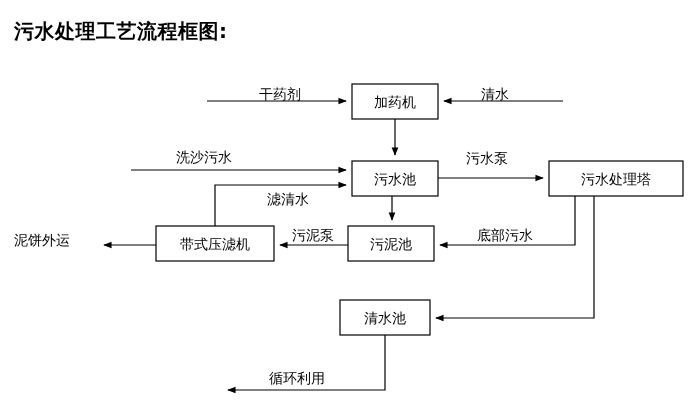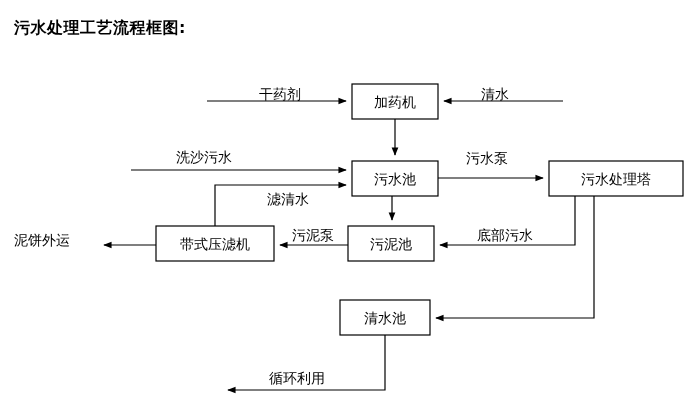--- a/index.html
+++ b/index.html
@@ -18,21 +18,21 @@
     position: absolute;
     left: 0;
     top: 0;
     width: 700px;
     height: 420px;
   }
   .page-title {
     position: absolute;
     left: 14px;
     top: 18px;
-    font-size: 16px;
+    font-size: 20px;
     font-weight: bold;
     color: #000000;
     letter-spacing: 0.5px;
     white-space: nowrap;
   }
   svg.flow {
     position: absolute;
     left: 0;
     top: 0;
     width: 700px;

